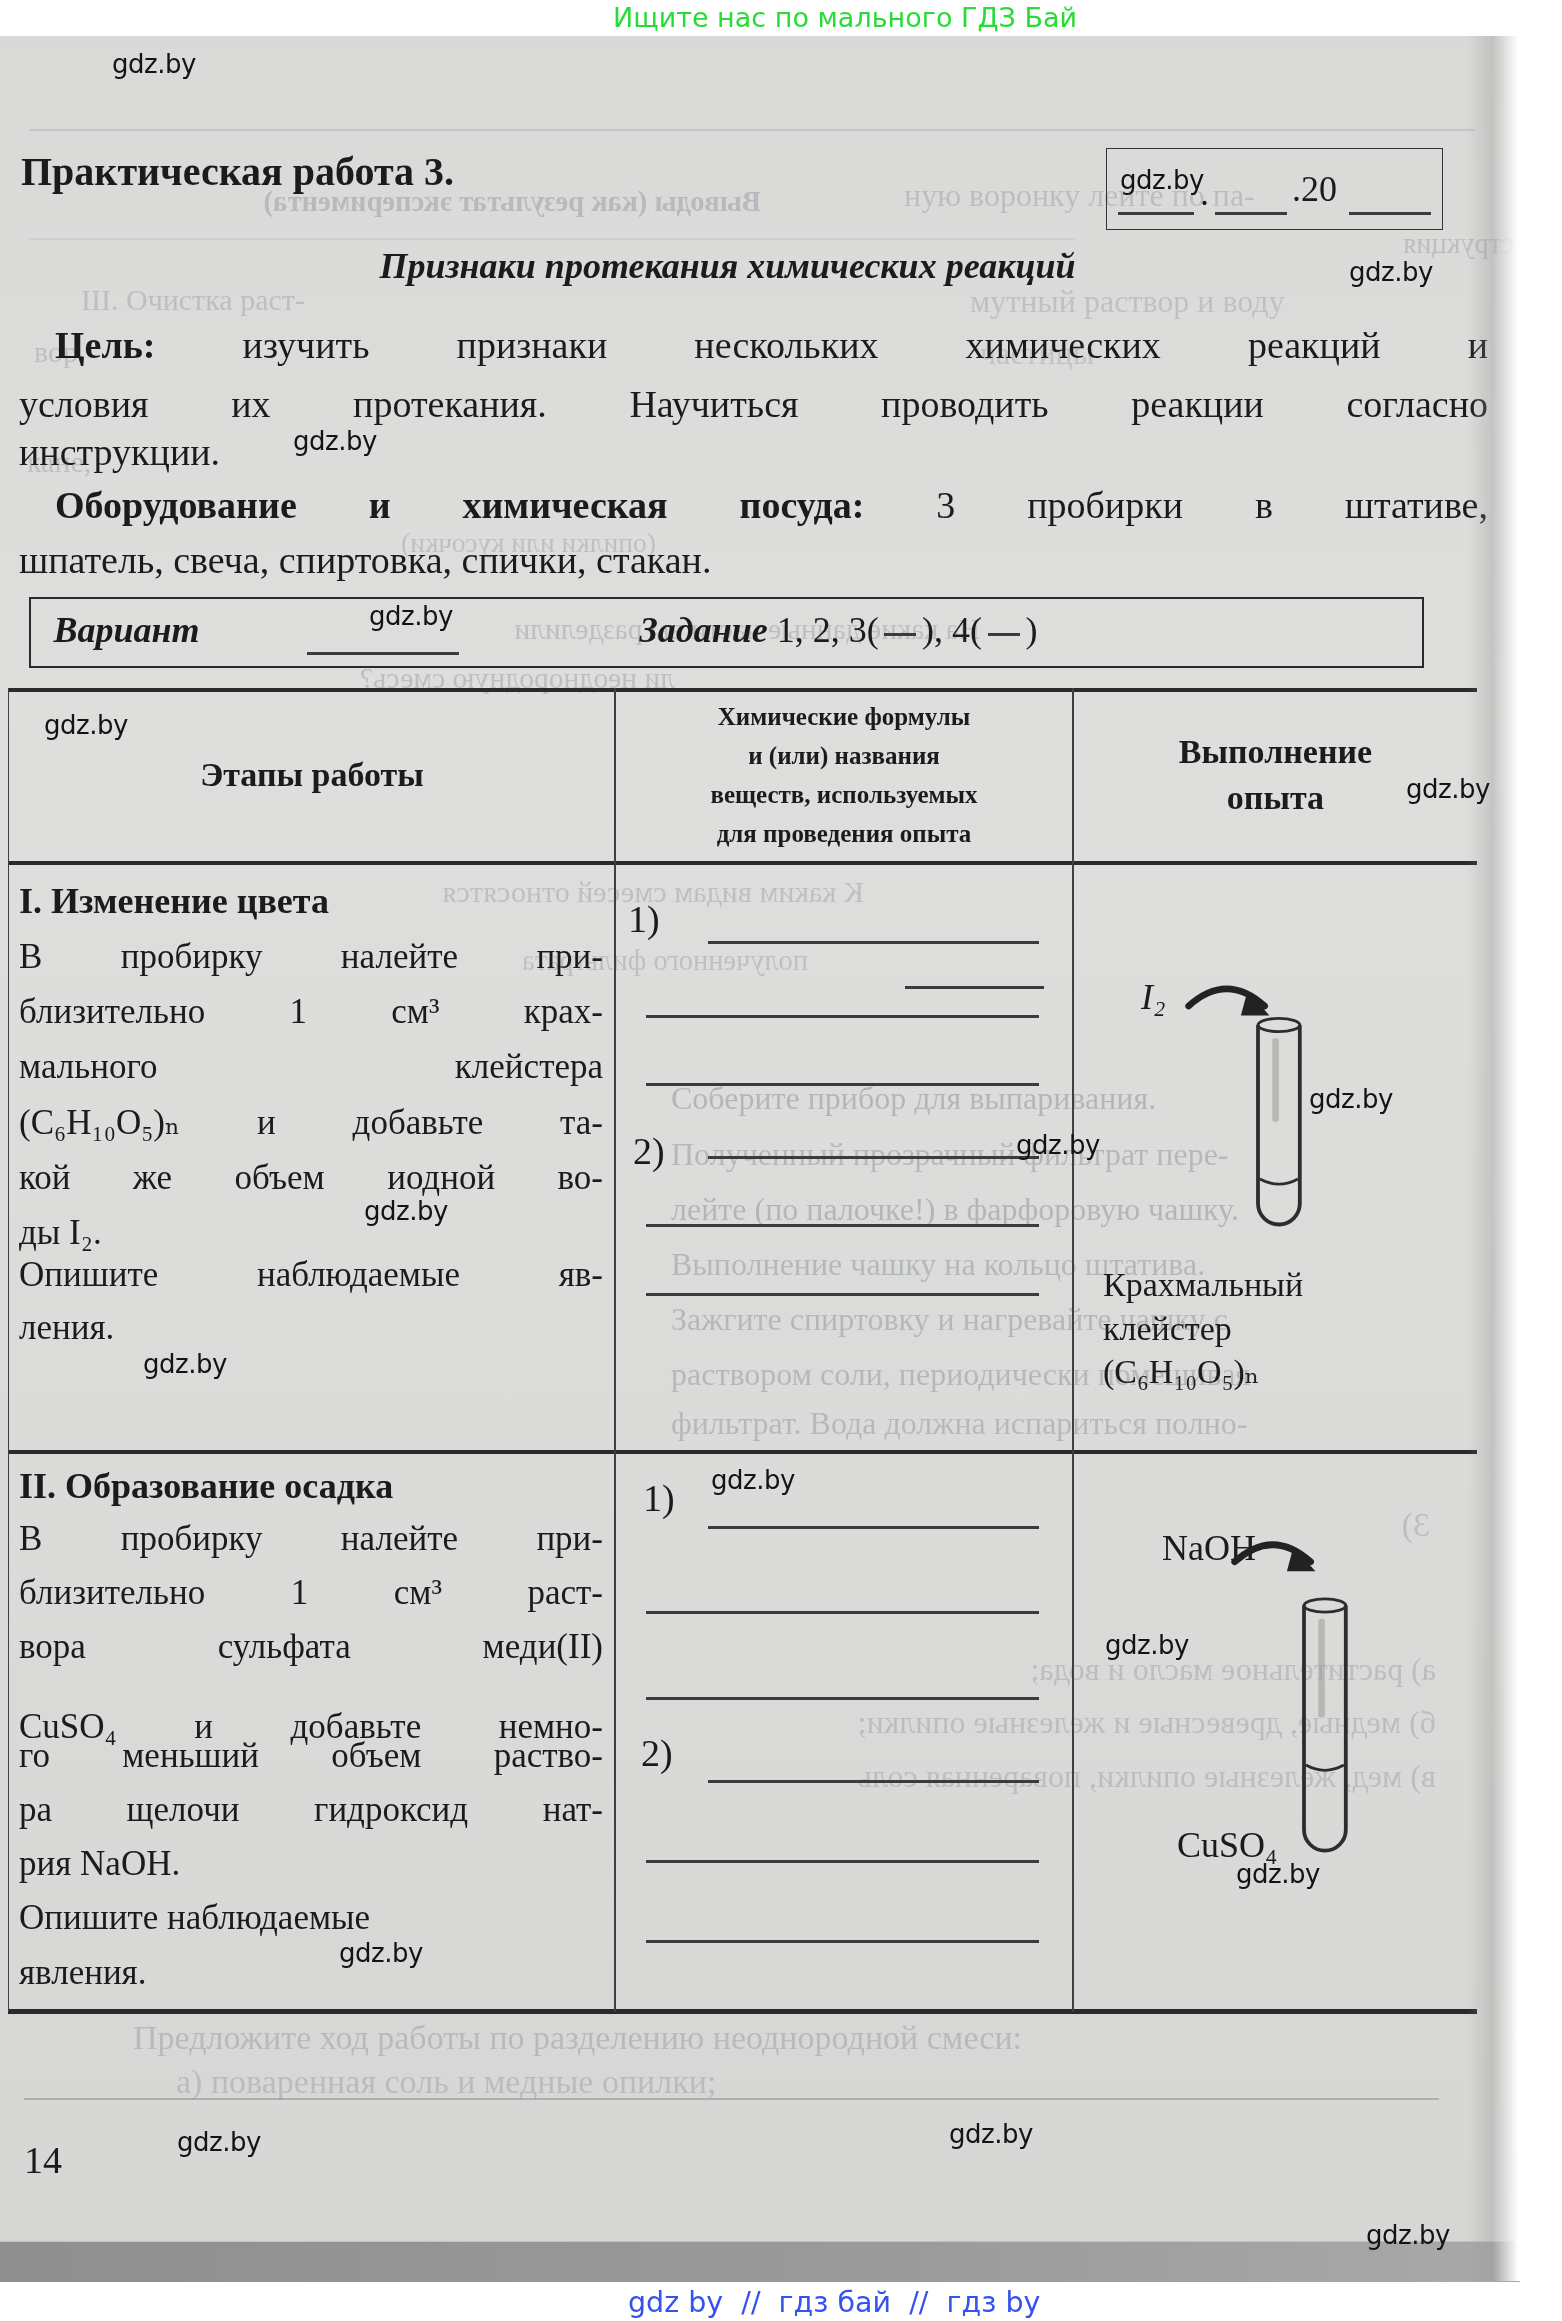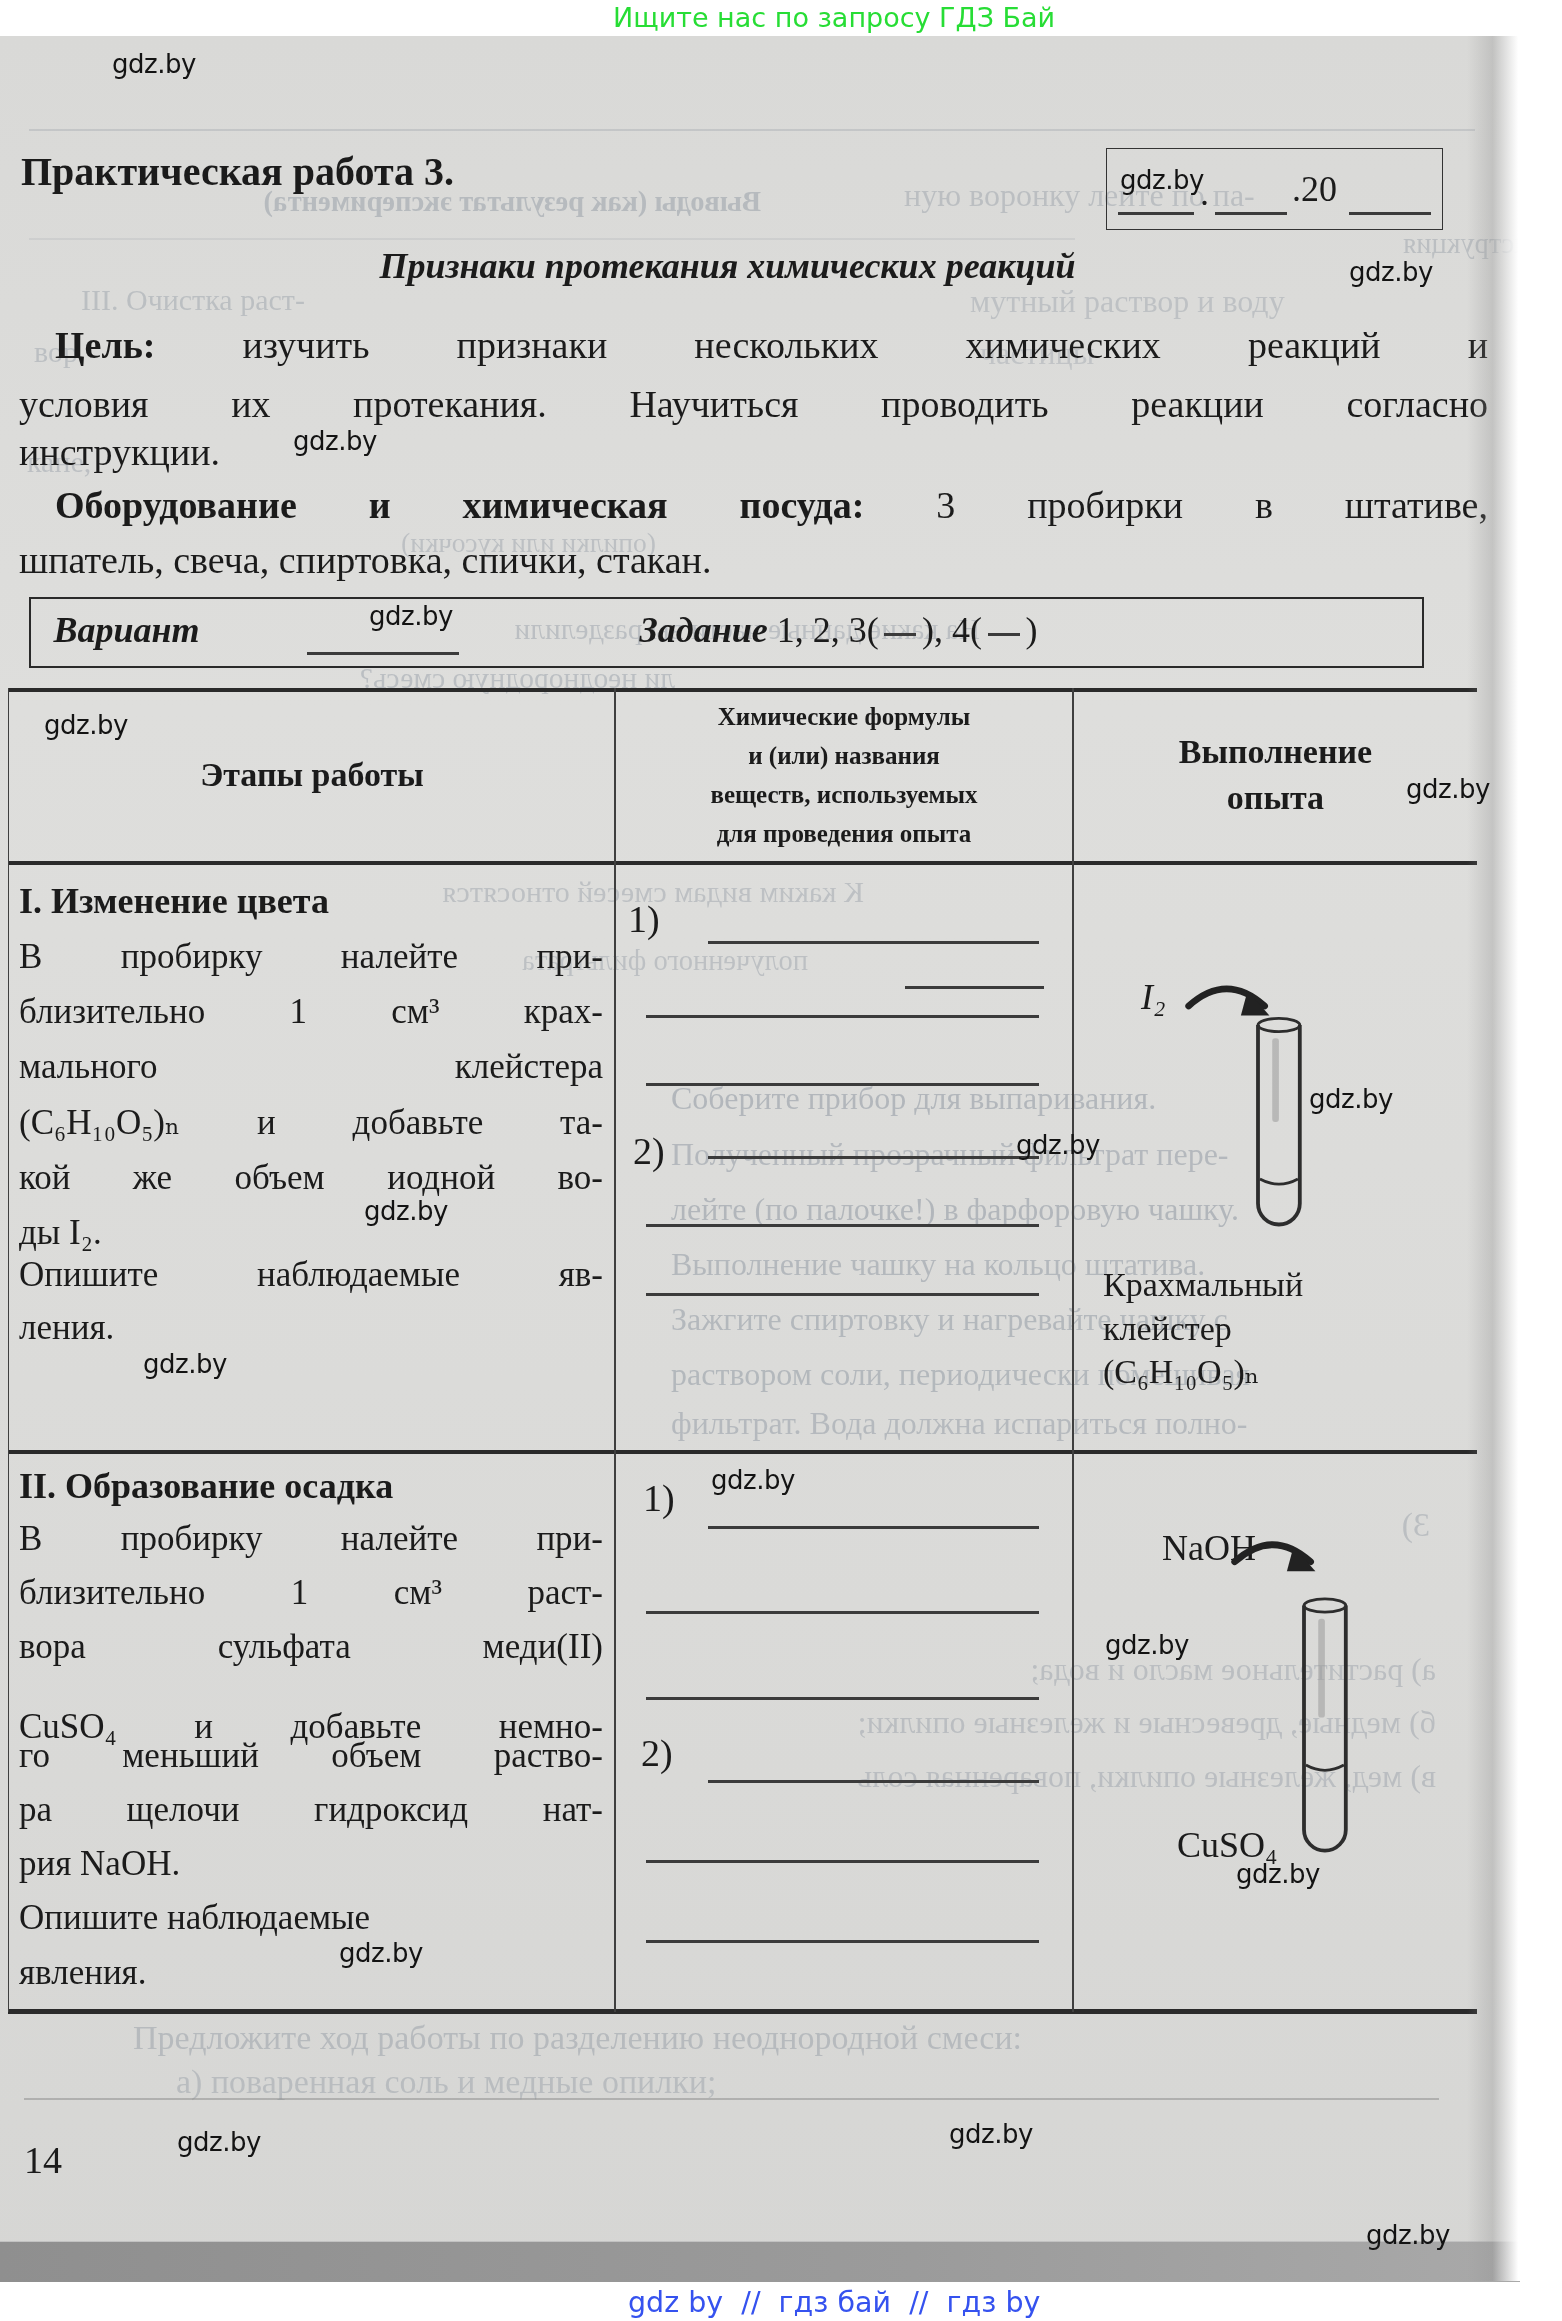--- a/index.html
+++ b/index.html
@@ -33,21 +33,21 @@
   .hcell{position:absolute;display:flex;flex-direction:column;align-items:center;justify-content:center;
          z-index:10;text-align:center;font-weight:bold;}
   .step{position:absolute;left:19px;width:584px;font-size:35px;z-index:10;}
   svg{position:absolute;z-index:10;}
 </style>
 </head>
 <body>
 
 <div class="page-bg"></div>
 
-<div class="abs sans" style="left:613px;top:1.9px;font-size:27px;color:#27dd35;z-index:50;">Ищите нас по запросу ГДЗ Бай</div>
+<div class="abs sans" style="left:613px;top:1.9px;font-size:27px;color:#27dd35;z-index:50;">Ищите нас по мального ГДЗ Бай</div>
 
 <div class="ghost mir" style="left:133px;top:186px;width:628px;font-size:28.5px;opacity:.35;font-weight:bold;">Выводы (как результат эксперимента)</div>
 <div class="ghost mir" style="left:1360px;top:228px;width:190px;font-size:28.5px;opacity:.3;">Инструкция</div>
 <div class="ghost" style="left:34px;top:283px;font-size:30px;opacity:.3;margin-left:47px;">III. Очистка раст-</div>
 <div class="ghost" style="left:34px;top:335px;font-size:30px;opacity:.3;">вор</div>
 <div class="ghost" style="left:27px;top:445px;font-size:30px;opacity:.3;">кане,</div>
 <div class="ghost" style="left:904px;top:177px;width:647px;font-size:32px;opacity:.3;">ную воронку    лейте по па-</div>
 <div class="ghost" style="left:970px;top:283px;font-size:32px;opacity:.28;">мутный раствор и воду</div>
 <div class="ghost" style="left:980px;top:335px;font-size:32px;opacity:.25;">частицы</div>
 <div class="ghost mir" style="left:371px;top:527px;width:285px;font-size:27.6px;opacity:.3;">(опилки или кусочки)</div>

